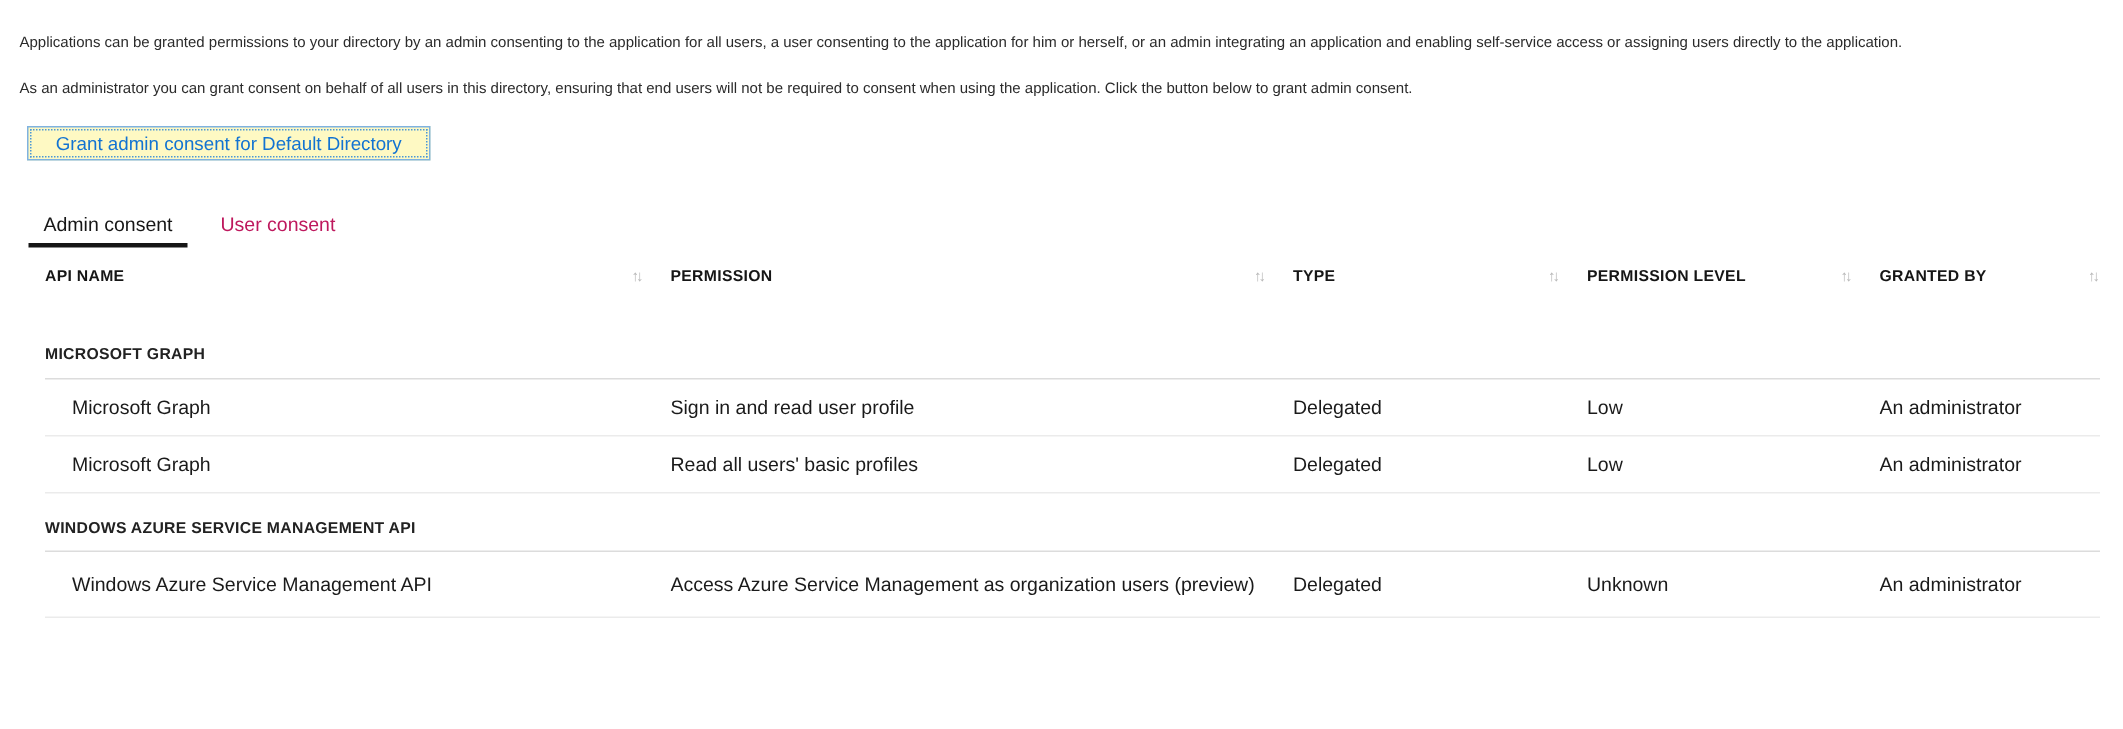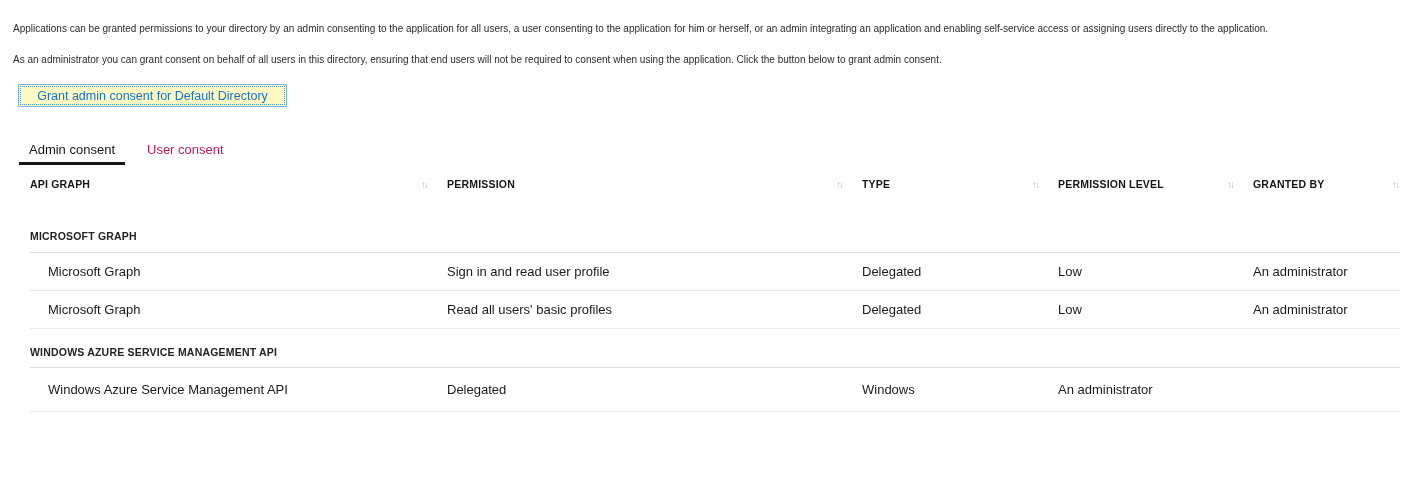--- a/index.html
+++ b/index.html
@@ -150,21 +150,21 @@
   <div class="tabs">
     <div class="tab active">Admin consent</div>
     <div class="tab link">User consent</div>
   </div>
 
 
   <div class="grid">
 
     <div class="cols header-row">
       <div class="hcell">
-        <span>API GRAPH</span>
+        <span>API NAME</span>
         <span class="sort">↑↓</span>
       </div>
       <div class="hcell">
         <span>PERMISSION</span>
         <span class="sort">↑↓</span>
       </div>
       <div class="hcell">
         <span>TYPE</span>
         <span class="sort">↑↓</span>
       </div>
@@ -193,20 +193,21 @@
       <div class="cell">Read all users' basic profiles</div>
       <div class="cell">Delegated</div>
       <div class="cell">Low</div>
       <div class="cell">An administrator</div>
     </div>
 
     <div class="group-row second">WINDOWS AZURE SERVICE MANAGEMENT API</div>
 
     <div class="cols data-row tall">
       <div class="cell c-first">Windows Azure Service Management API</div>
+      <div class="cell">Access Azure Service Management as organization users (preview)</div>
       <div class="cell">Delegated</div>
-      <div class="cell">Windows</div>
+      <div class="cell">Unknown</div>
       <div class="cell">An administrator</div>
     </div>
 
   </div>
 
 </div>
 
 </body></html>

